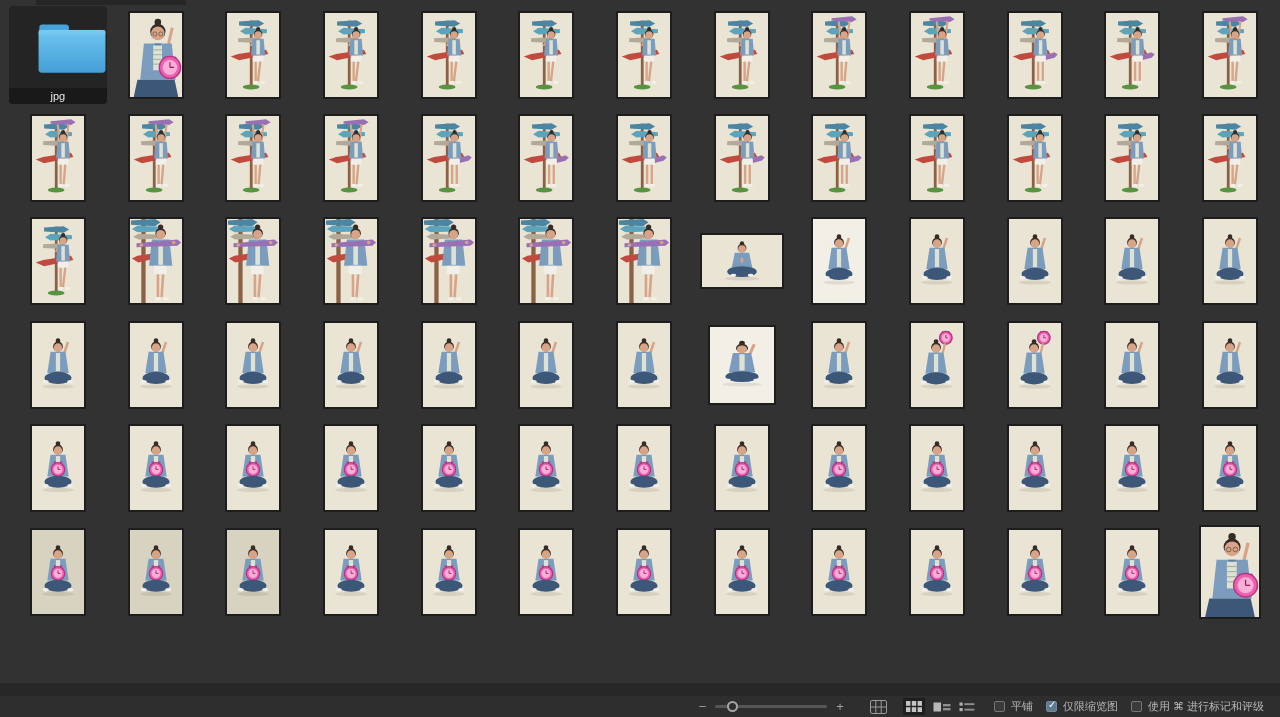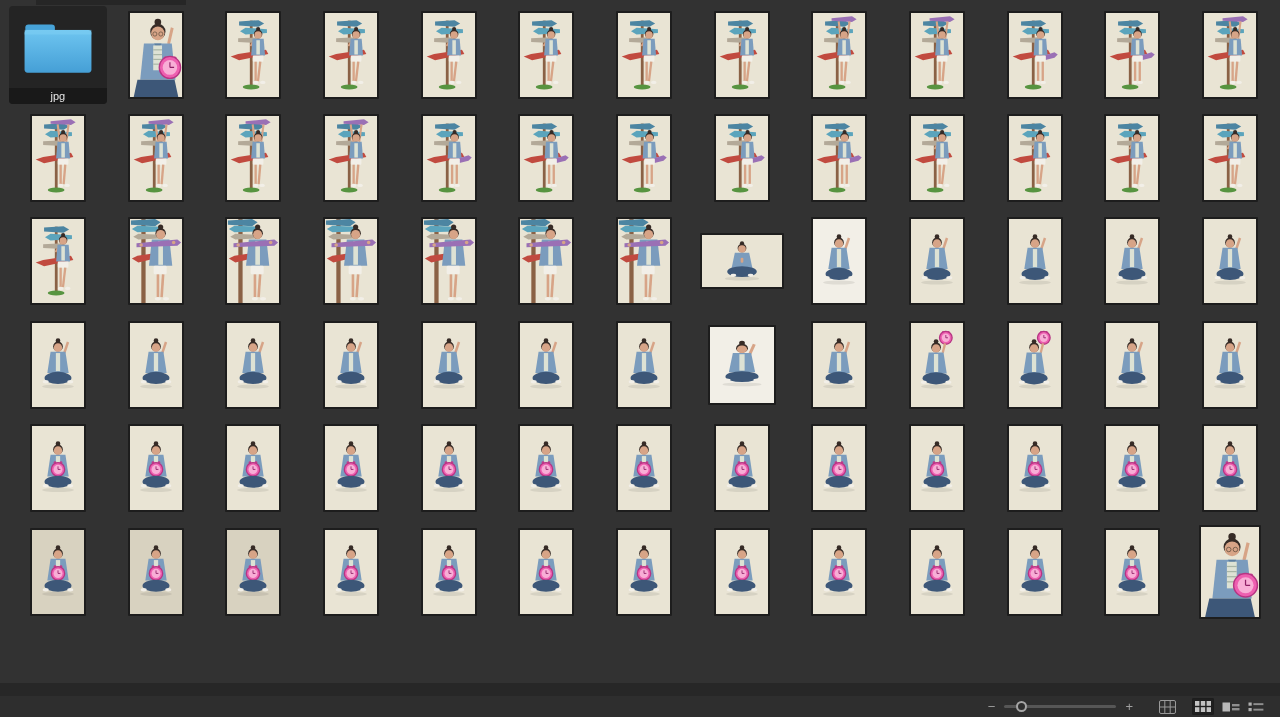--- a/index.html
+++ b/index.html
@@ -10,21 +10,21 @@
   .top-strip{position:absolute;left:36px;top:0;width:150px;height:5px;background:#262626;}
   .grid{position:absolute;left:9px;top:3px;display:grid;
     grid-template-columns:repeat(13,97.7px);grid-auto-rows:103.4px;}
   .cell{display:flex;align-items:center;justify-content:center;}
   .thumb{box-sizing:border-box;border:2px solid #1d1d1d;border-radius:1px;}
   .thumb svg{display:block;width:100%;height:100%;}
   .tone-norm{background:#e9e4d4}
   .tone-light{background:#f2efe7}
   .tone-dark{background:#d8d2c0}
   .folder-sel{width:104px;height:98px;background:#242424;border-radius:4px;
-    display:flex;flex-direction:column;align-items:center;}
+    display:flex;flex-direction:column;align-items:flex-end;}
   .folder-ic{width:70px;height:58px;margin-top:12px;}
   .folder-label{width:100%;height:16px;margin-top:auto;background:#191919;
     border-radius:0 0 4px 4px;color:#e6e6e6;font-size:11px;text-align:center;line-height:16px;}
   
   .footer-divider{position:absolute;left:0;top:683px;width:100%;height:13px;background:#272727;}
   .footer{position:absolute;left:0;top:696px;width:100%;height:21px;background:#2e2e2e;
     display:flex;align-items:center;font-size:11px;color:#9c9c9c;}
   .status-text{margin-left:16px;white-space:nowrap;}
   .controls{margin-left:auto;display:flex;align-items:center;margin-right:16px;}
   .zbtn{color:#a0a0a0;font-size:13px;line-height:13px;cursor:default;}
@@ -821,15 +821,31 @@
 
       <div class="vicon" style="margin-left:8px">
         <svg width="16" height="12" viewBox="0 0 16 12">
           <rect x="0.5" y="1.5" width="3.2" height="3.2" fill="#b0b0b0"></rect>
           <rect x="5.4" y="2.2" width="10" height="1.9" fill="#8f8f8f"></rect>
           <rect x="0.5" y="7" width="3.2" height="3.2" fill="#b0b0b0"></rect>
           <rect x="5.4" y="7.7" width="10" height="1.9" fill="#8f8f8f"></rect>
         </svg>
       </div>
 
+      <div id="cb-container" style="display:flex;align-items:center;margin-left:6px">
+          <div class="cbgroup">
+            <span class="cb"></span>
+            <span>平铺</span>
+          </div>
+          <div class="cbgroup">
+            <span class="cb checked">
+              <span class="checkmark">✓</span>
+            </span>
+            <span>仅限缩览图</span>
+          </div>
+          <div class="cbgroup">
+            <span class="cb"></span>
+            <span>使用 ⌘ 进行标记和评级</span>
+          </div>
+        </div>
     </div>
   </div>
 </div>
 
 </body></html>

